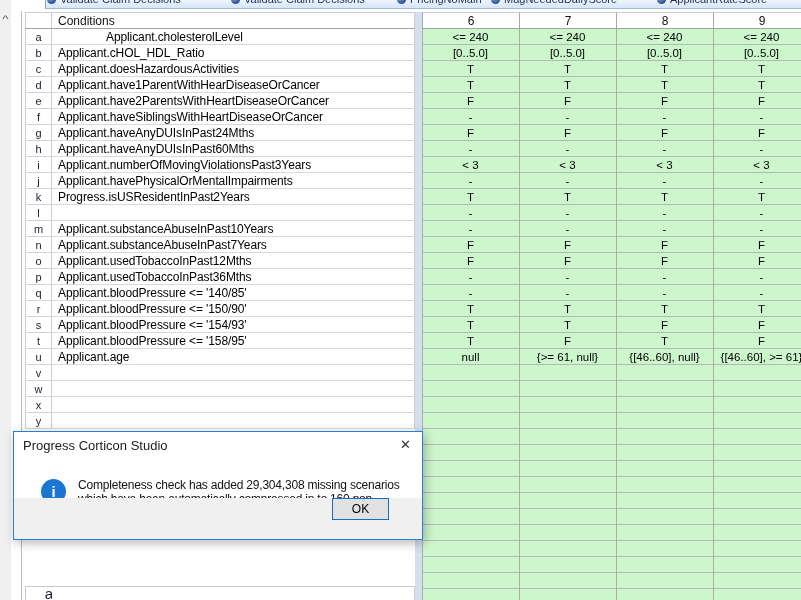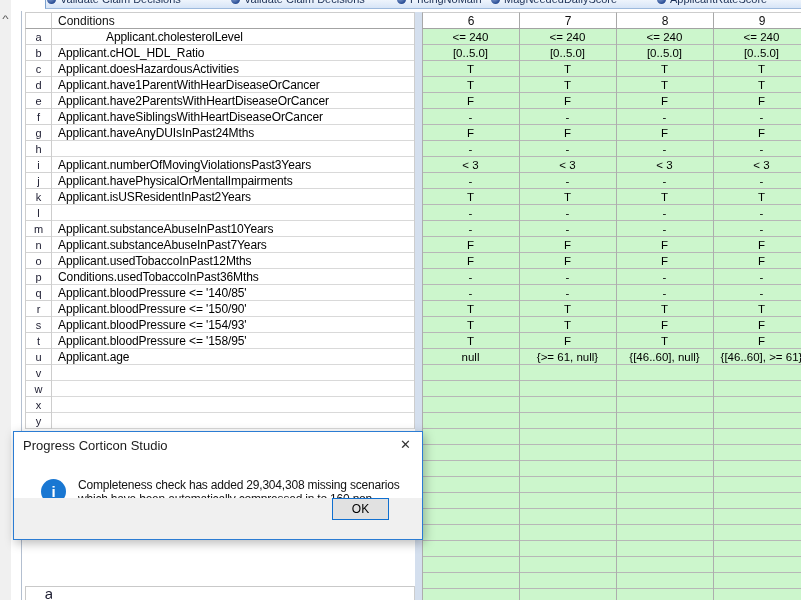--- a/index.html
+++ b/index.html
@@ -173,20 +173,21 @@
       <div class="trow" style="top: 125px;">
         <div class="cell letter" style="left: 26px; width: 25px;">g</div>
         <div class="cell cond" style="left: 52px; width: 362px;">Applicant.haveAnyDUIsInPast24Mths</div>
         <div class="cell val" style="left: 422px; width: 97px;">F</div>
         <div class="cell val" style="left: 519px; width: 97px;">F</div>
         <div class="cell val" style="left: 616px; width: 97px;">F</div>
         <div class="cell val" style="left: 713px; width: 97px;">F</div>
       </div>
       <div class="trow" style="top: 141px;">
         <div class="cell letter" style="left: 26px; width: 25px;">h</div>
+        <div class="cell cond" style="left: 52px; width: 362px;">Applicant.haveAnyDUIsInPast60Mths</div>
         <div class="cell val" style="left: 422px; width: 97px;">-</div>
         <div class="cell val" style="left: 519px; width: 97px;">-</div>
         <div class="cell val" style="left: 616px; width: 97px;">-</div>
         <div class="cell val" style="left: 713px; width: 97px;">-</div>
       </div>
       <div class="trow" style="top: 157px;">
         <div class="cell letter" style="left: 26px; width: 25px;">i</div>
         <div class="cell cond" style="left: 52px; width: 362px;">Applicant.numberOfMovingViolationsPast3Years</div>
         <div class="cell val" style="left: 422px; width: 97px;">&lt; 3</div>
         <div class="cell val" style="left: 519px; width: 97px;">&lt; 3</div>
@@ -196,21 +197,21 @@
       <div class="trow" style="top: 173px;">
         <div class="cell letter" style="left: 26px; width: 25px;">j</div>
         <div class="cell cond" style="left: 52px; width: 362px;">Applicant.havePhysicalOrMentalImpairments</div>
         <div class="cell val" style="left: 422px; width: 97px;">-</div>
         <div class="cell val" style="left: 519px; width: 97px;">-</div>
         <div class="cell val" style="left: 616px; width: 97px;">-</div>
         <div class="cell val" style="left: 713px; width: 97px;">-</div>
       </div>
       <div class="trow" style="top: 189px;">
         <div class="cell letter" style="left: 26px; width: 25px;">k</div>
-        <div class="cell cond" style="left: 52px; width: 362px;">Applicant.isUSResidentInPast2Years</div>
+        <div class="cell cond" style="left: 52px; width: 362px;">Progress.isUSResidentInPast2Years</div>
         <div class="cell val" style="left: 422px; width: 97px;">T</div>
         <div class="cell val" style="left: 519px; width: 97px;">T</div>
         <div class="cell val" style="left: 616px; width: 97px;">T</div>
         <div class="cell val" style="left: 713px; width: 97px;">T</div>
       </div>
       <div class="trow" style="top: 205px;">
         <div class="cell letter" style="left: 26px; width: 25px;">l</div>
         <div class="cell val" style="left: 422px; width: 97px;">-</div>
         <div class="cell val" style="left: 519px; width: 97px;">-</div>
         <div class="cell val" style="left: 616px; width: 97px;">-</div>
@@ -235,21 +236,21 @@
       <div class="trow" style="top: 253px;">
         <div class="cell letter" style="left: 26px; width: 25px;">o</div>
         <div class="cell cond" style="left: 52px; width: 362px;">Applicant.usedTobaccoInPast12Mths</div>
         <div class="cell val" style="left: 422px; width: 97px;">F</div>
         <div class="cell val" style="left: 519px; width: 97px;">F</div>
         <div class="cell val" style="left: 616px; width: 97px;">F</div>
         <div class="cell val" style="left: 713px; width: 97px;">F</div>
       </div>
       <div class="trow" style="top: 269px;">
         <div class="cell letter" style="left: 26px; width: 25px;">p</div>
-        <div class="cell cond" style="left: 52px; width: 362px;">Conditions.usedTobaccoInPast36Mths</div>
+        <div class="cell cond" style="left: 52px; width: 362px;">Applicant.usedTobaccoInPast36Mths</div>
         <div class="cell val" style="left: 422px; width: 97px;">-</div>
         <div class="cell val" style="left: 519px; width: 97px;">-</div>
         <div class="cell val" style="left: 616px; width: 97px;">-</div>
         <div class="cell val" style="left: 713px; width: 97px;">-</div>
       </div>
       <div class="trow" style="top: 285px;">
         <div class="cell letter" style="left: 26px; width: 25px;">q</div>
         <div class="cell cond" style="left: 52px; width: 362px;">Applicant.bloodPressure &lt;= '140/85'</div>
         <div class="cell val" style="left: 422px; width: 97px;">-</div>
         <div class="cell val" style="left: 519px; width: 97px;">-</div>

